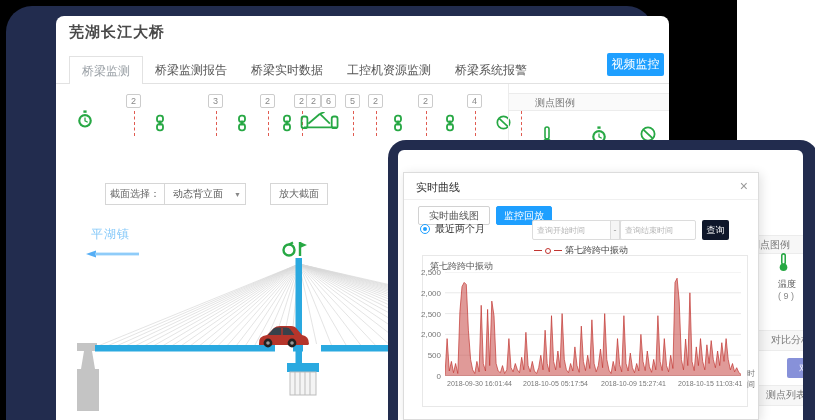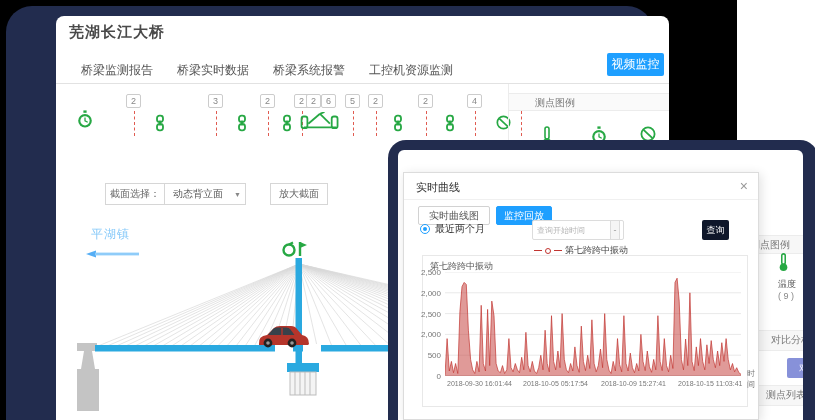--- a/index.html
+++ b/index.html
@@ -90,24 +90,25 @@
 </head>
 <body>
 
 <div class="white-sheet"></div>
 
 <div class="frame main-frame">
   <div class="win main-win">
 
     <div class="page-title">芜湖长江大桥</div>
     <div class="tabbar" id="tabbar">
+        <div class="tab active">桥梁监测</div>
         <div class="tab">桥梁监测报告</div>
         <div class="tab">桥梁实时数据</div>
+        <div class="tab">工控机资源监测</div>
         <div class="tab">桥梁系统报警</div>
-        <div class="tab">工控机资源监测</div>
       </div>
     <button class="video-btn">视频监控</button>
     <div class="tab-underline"></div>
 
     <div class="strip" id="sensor-strip">
         <div class="strip-item" style="left: 29px;">
           <div style="position:absolute;left:-8px;top:26px"><svg width="16" height="20" viewBox="0 0 20 24">
               <rect x="8" y="0" width="4" height="3" fill="#27a844"></rect>
               <circle cx="10" cy="13" r="8.5" fill="#27a844"></circle>
               <circle cx="10" cy="13" r="5.8" fill="#fff"></circle>
@@ -369,20 +370,21 @@
         <span class="m-title">实时曲线</span>
         <span class="m-close">×</span>
       </div>
       <div class="m-tab m-tab1">实时曲线图</div>
       <div class="m-tab m-tab2">监控回放</div>
 
       <span class="m-radio"></span>
       <span class="m-radio-label">最近两个月</span>
       <input class="m-input m-input1" placeholder="查询开始时间" style="">
       <span class="m-sep">-</span>
+      <input class="m-input m-input2" placeholder="查询结束时间" style="">
       <button class="m-query">查询</button>
 
       <div class="m-legend">
         <span class="lg-wrap">
           <span class="lg-line"></span>
           <span class="lg-circle"></span>
           <span class="lg-line"></span>
           <span>第七跨跨中振动</span>
         </span>
       </div>

